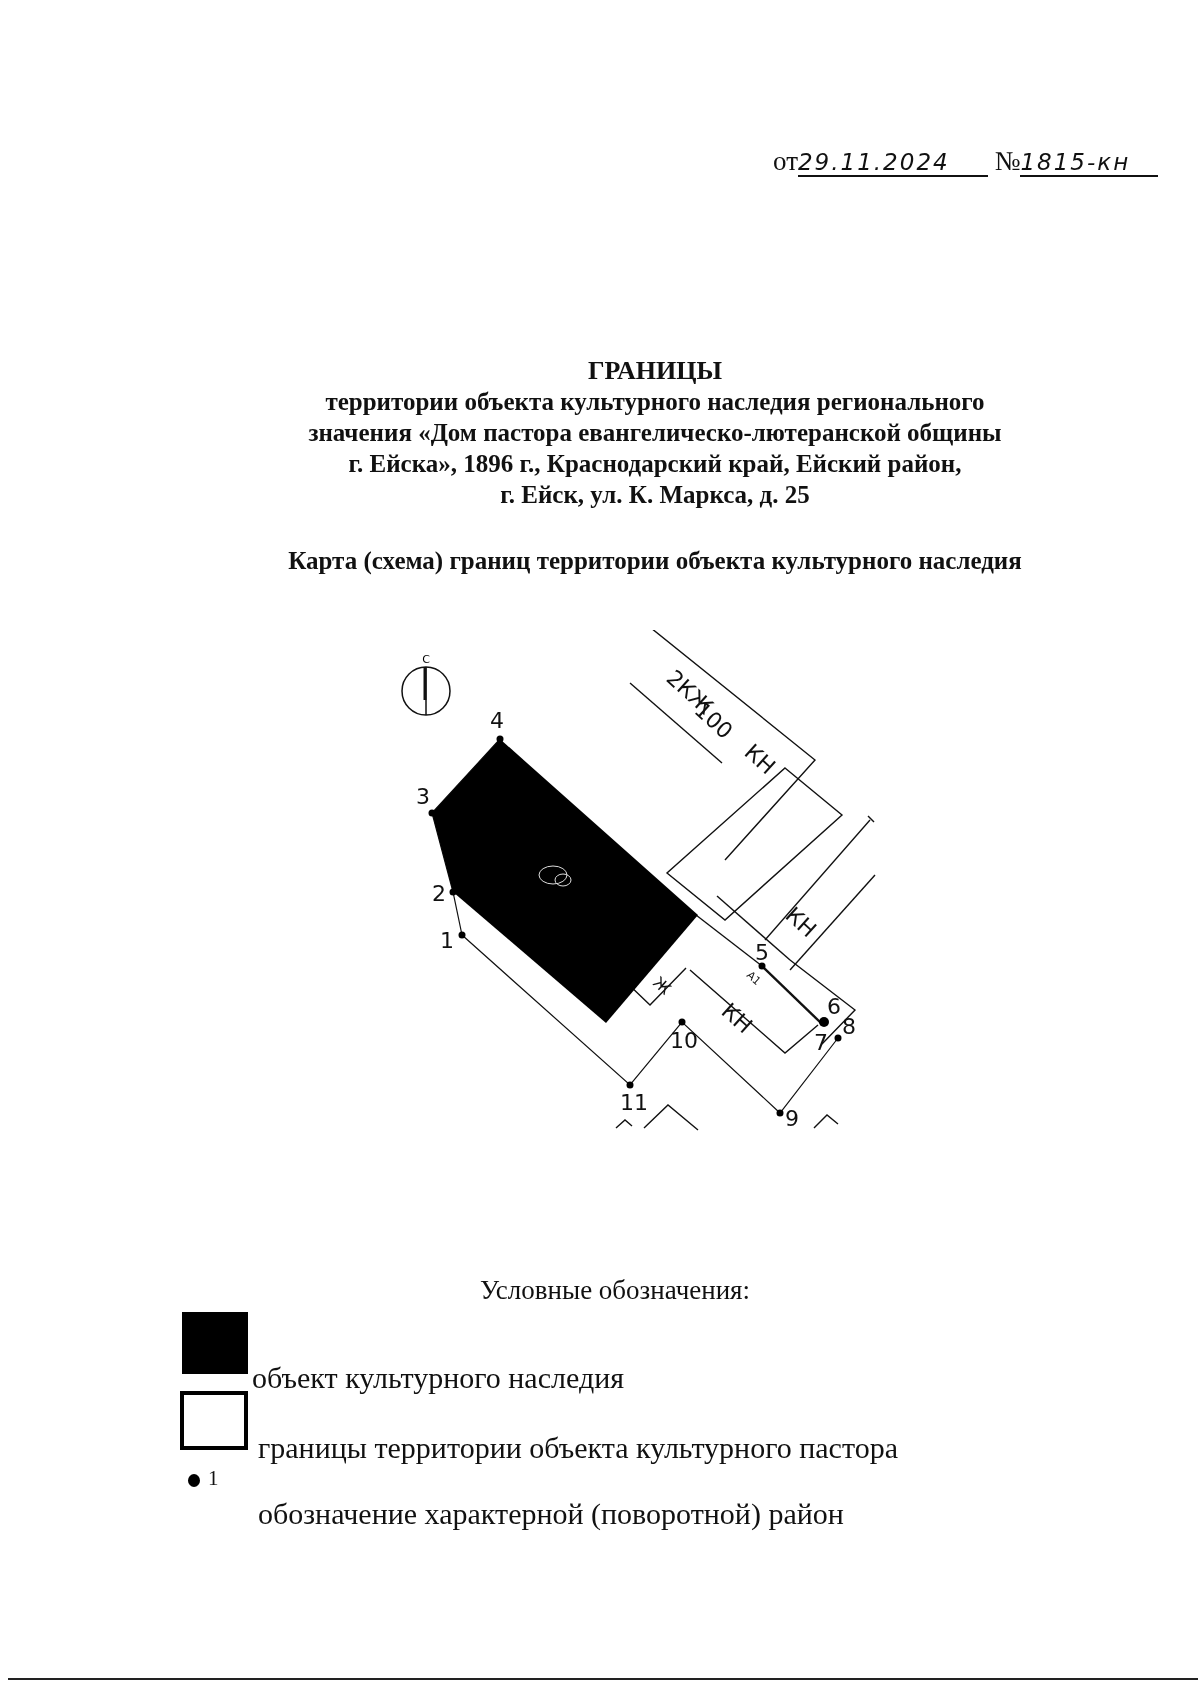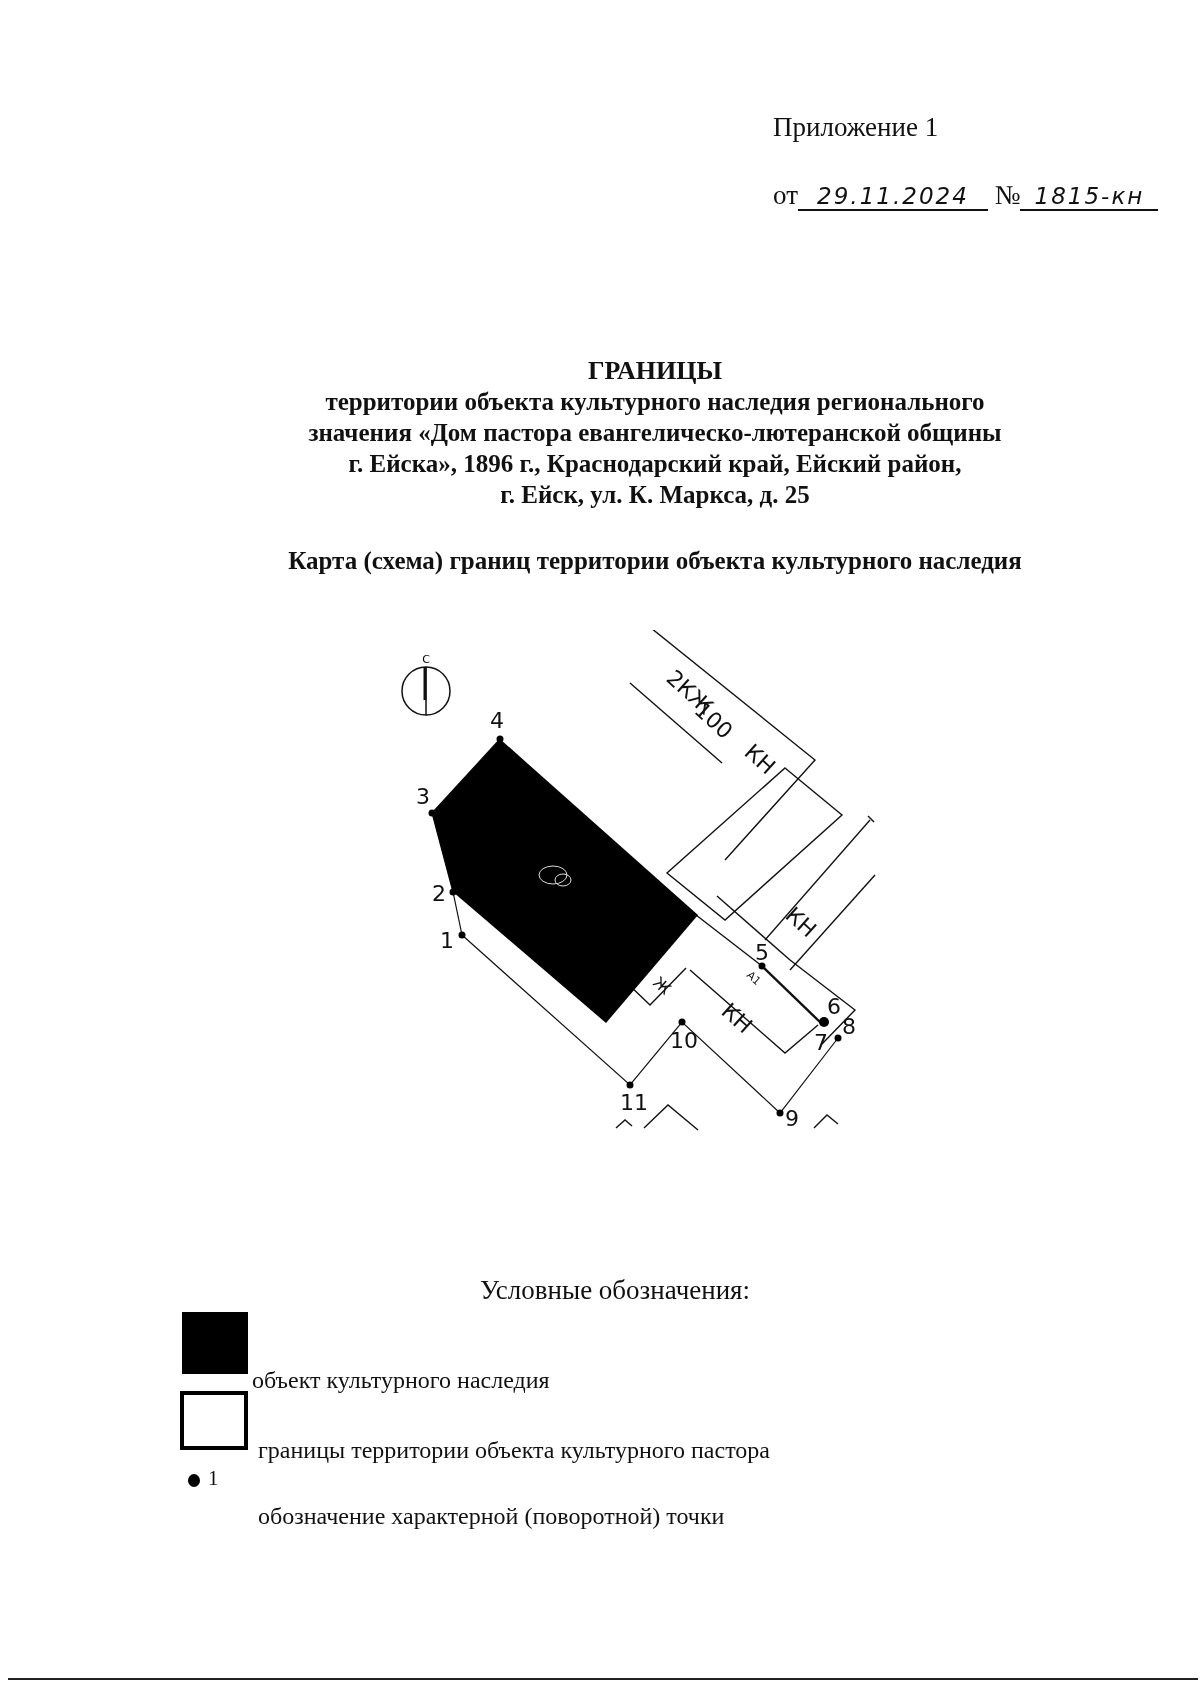--- a/index.html
+++ b/index.html
@@ -1,42 +1,41 @@
 <!DOCTYPE html>
 <html><head>
   <meta charset="utf-8">
   <style>
     html, body { margin: 0; padding: 0; background: #ffffff; }
     body { width: 1200px; height: 1691px; position: relative; overflow: hidden; color: #111; font-family: "Liberation Serif", serif; }
     .abs { position: absolute; }
     .approval { left: 773px; top: 110px; font-size: 27px; line-height: 34px; }
     .approval .gap { height: 34px; }
-    .sign-line { display: inline-block; border-bottom: 2px solid #111; font-family: "DejaVu Sans", sans-serif; font-style: italic; font-size: 23px; line-height: 26px; letter-spacing: 2px; text-align: center; }
+    .sign-line { display: inline-block; border-bottom: 2px solid #111; font-family: "DejaVu Sans", sans-serif; font-style: italic; font-size: 23px; line-height: 26px; letter-spacing: 2px; }
     .sign-date { width: 190px; }
     .sign-num { width: 138px; }
     .title-block { left: 0; width: 1310px; top: 355px; text-align: center; font-weight: bold; font-size: 25px; line-height: 31px; }
     .title-block .t1 { font-size: 26px; }
     .subtitle { left: 0; width: 1310px; top: 547px; text-align: center; font-weight: bold; font-size: 25px; }
     .map { left: 380px; top: 630px; width: 560px; height: 600px; }
     .legend-title { left: 0; width: 1230px; top: 1275px; text-align: center; font-size: 27px; }
-    .legend-item { font-size: 24px; margin-top: 6px; }
+    .legend-item { font-size: 30px; }
     .sw-black { left: 182px; top: 1312px; width: 66px; height: 62px; background: #000; }
     .sw-border { left: 180px; top: 1391px; width: 60px; height: 51px; border: 4px solid #000; background: #fff; }
     .lbl1 { left: 252px; top: 1361px; }
     .lbl2 { left: 258px; top: 1431px; }
     .pt-dot { left: 188px; top: 1474px; width: 12px; height: 13px; background: #000; border-radius: 50%; }
     .pt-num { left: 208px; top: 1466px; font-size: 21px; }
     .lbl3 { left: 258px; top: 1497px; }
     .footer-line { left: 8px; top: 1678px; width: 1190px; height: 2px; background: #222; }
   </style>
 </head>
 <body>
 
 <div class="abs approval">
-  <div>Приложение 1</div>
   <div class="gap"></div>
   <div>
     <span>от</span><span class="sign-line sign-date">29.11.2024</span>
     <span>№</span><span class="sign-line sign-num">1815-кн</span>
   </div>
 </div>
 
 <div class="abs title-block">
   <div class="t1">ГРАНИЦЫ</div>
   <div>территории объекта культурного наследия регионального</div>
@@ -122,15 +121,15 @@
   </g>
 </svg>
 
 <div class="abs legend-title">Условные обозначения:</div>
 <div class="abs sw-black"></div>
 <div class="abs legend-item lbl1">объект культурного наследия</div>
 <div class="abs sw-border"></div>
 <div class="abs legend-item lbl2">границы территории объекта культурного пастора</div>
 <div class="abs pt-dot"></div>
 <div class="abs pt-num">1</div>
-<div class="abs legend-item lbl3">обозначение характерной (поворотной) точки</div>
+<div class="abs legend-item lbl3">обозначение характерной (поворотной) район</div>
 
 <div class="abs footer-line"></div>
 
 </body></html>

